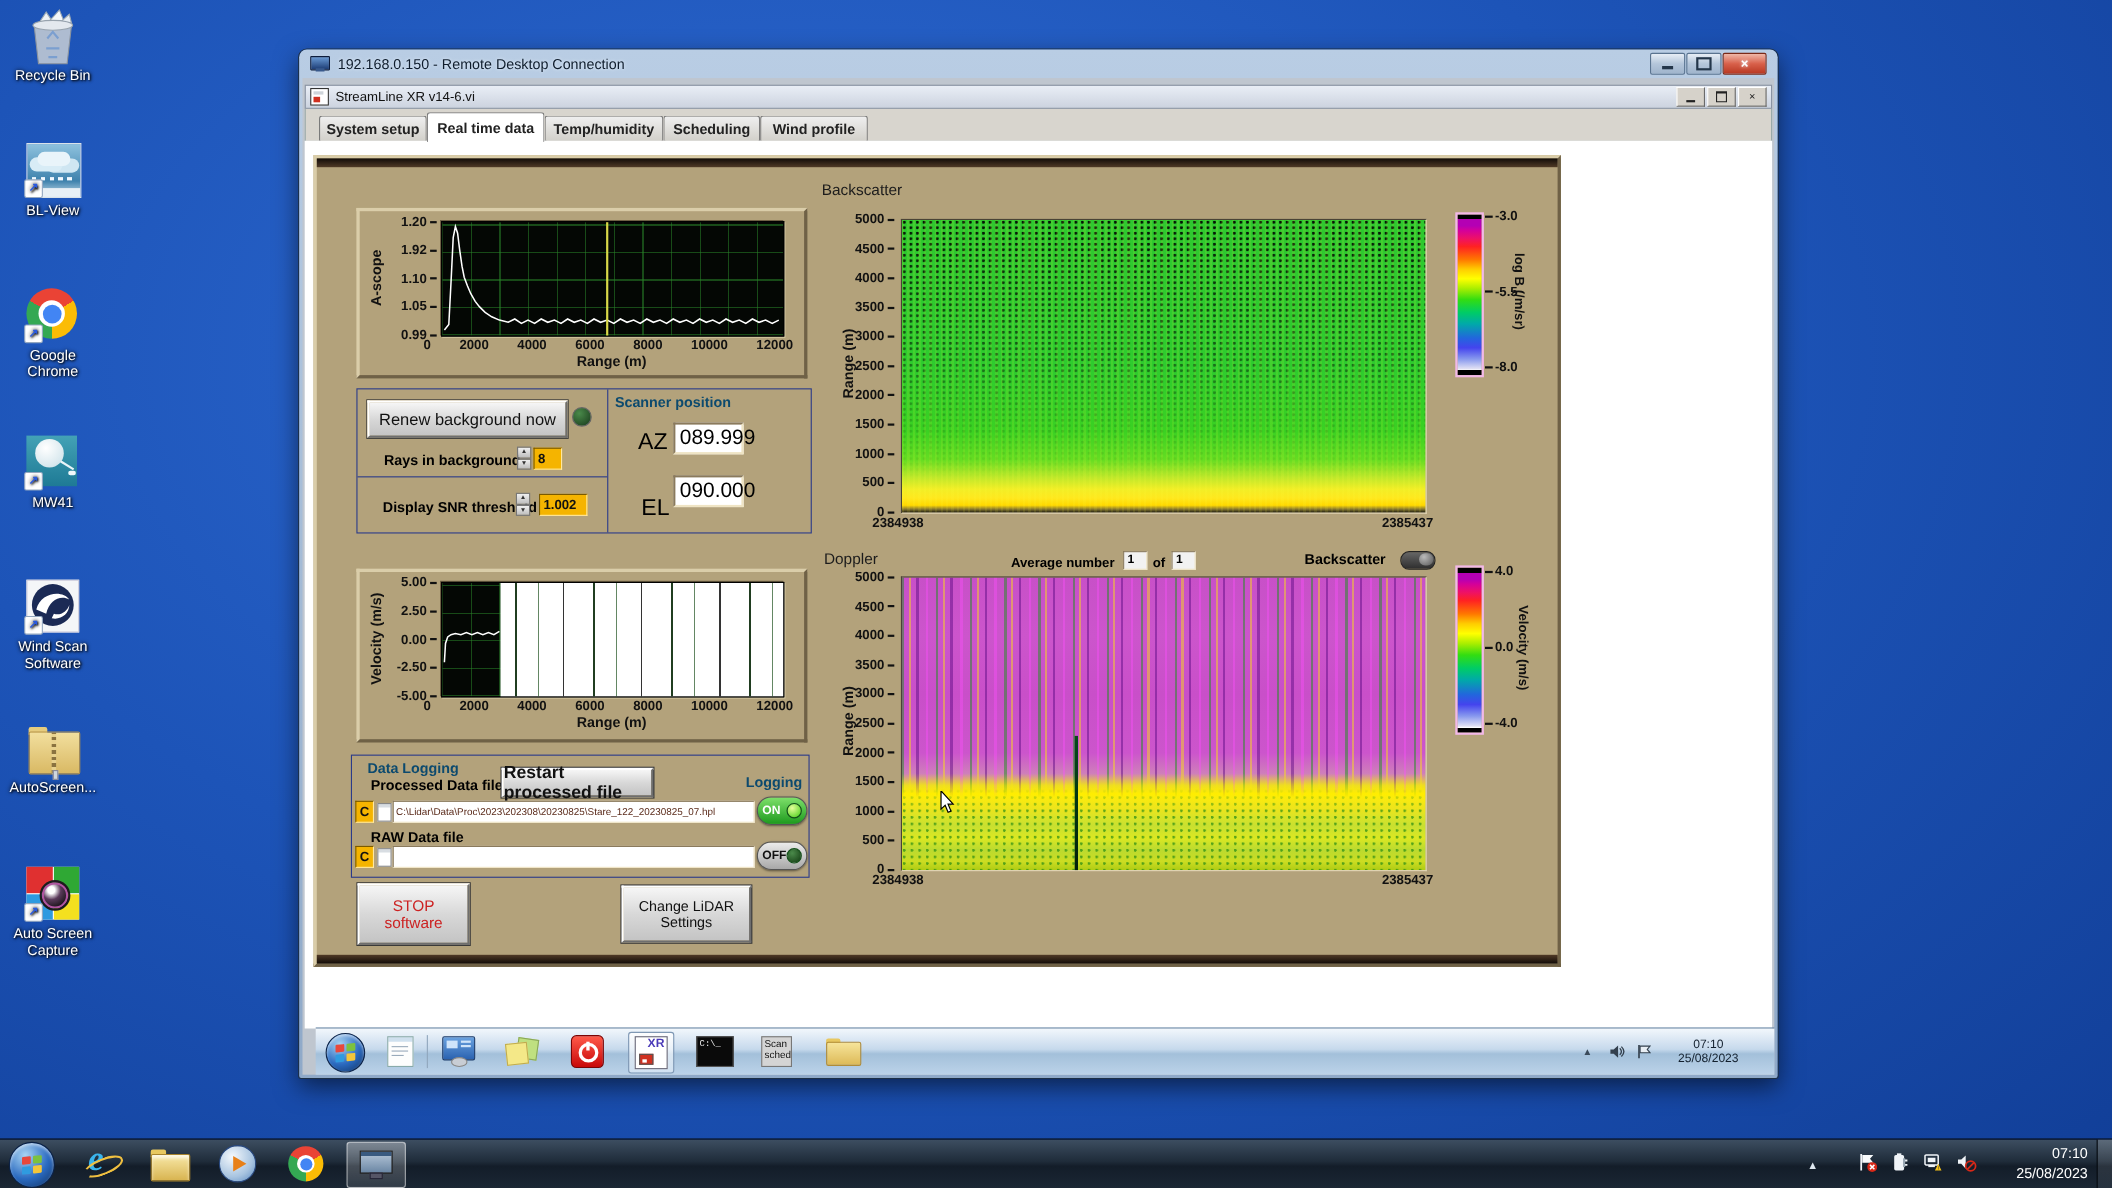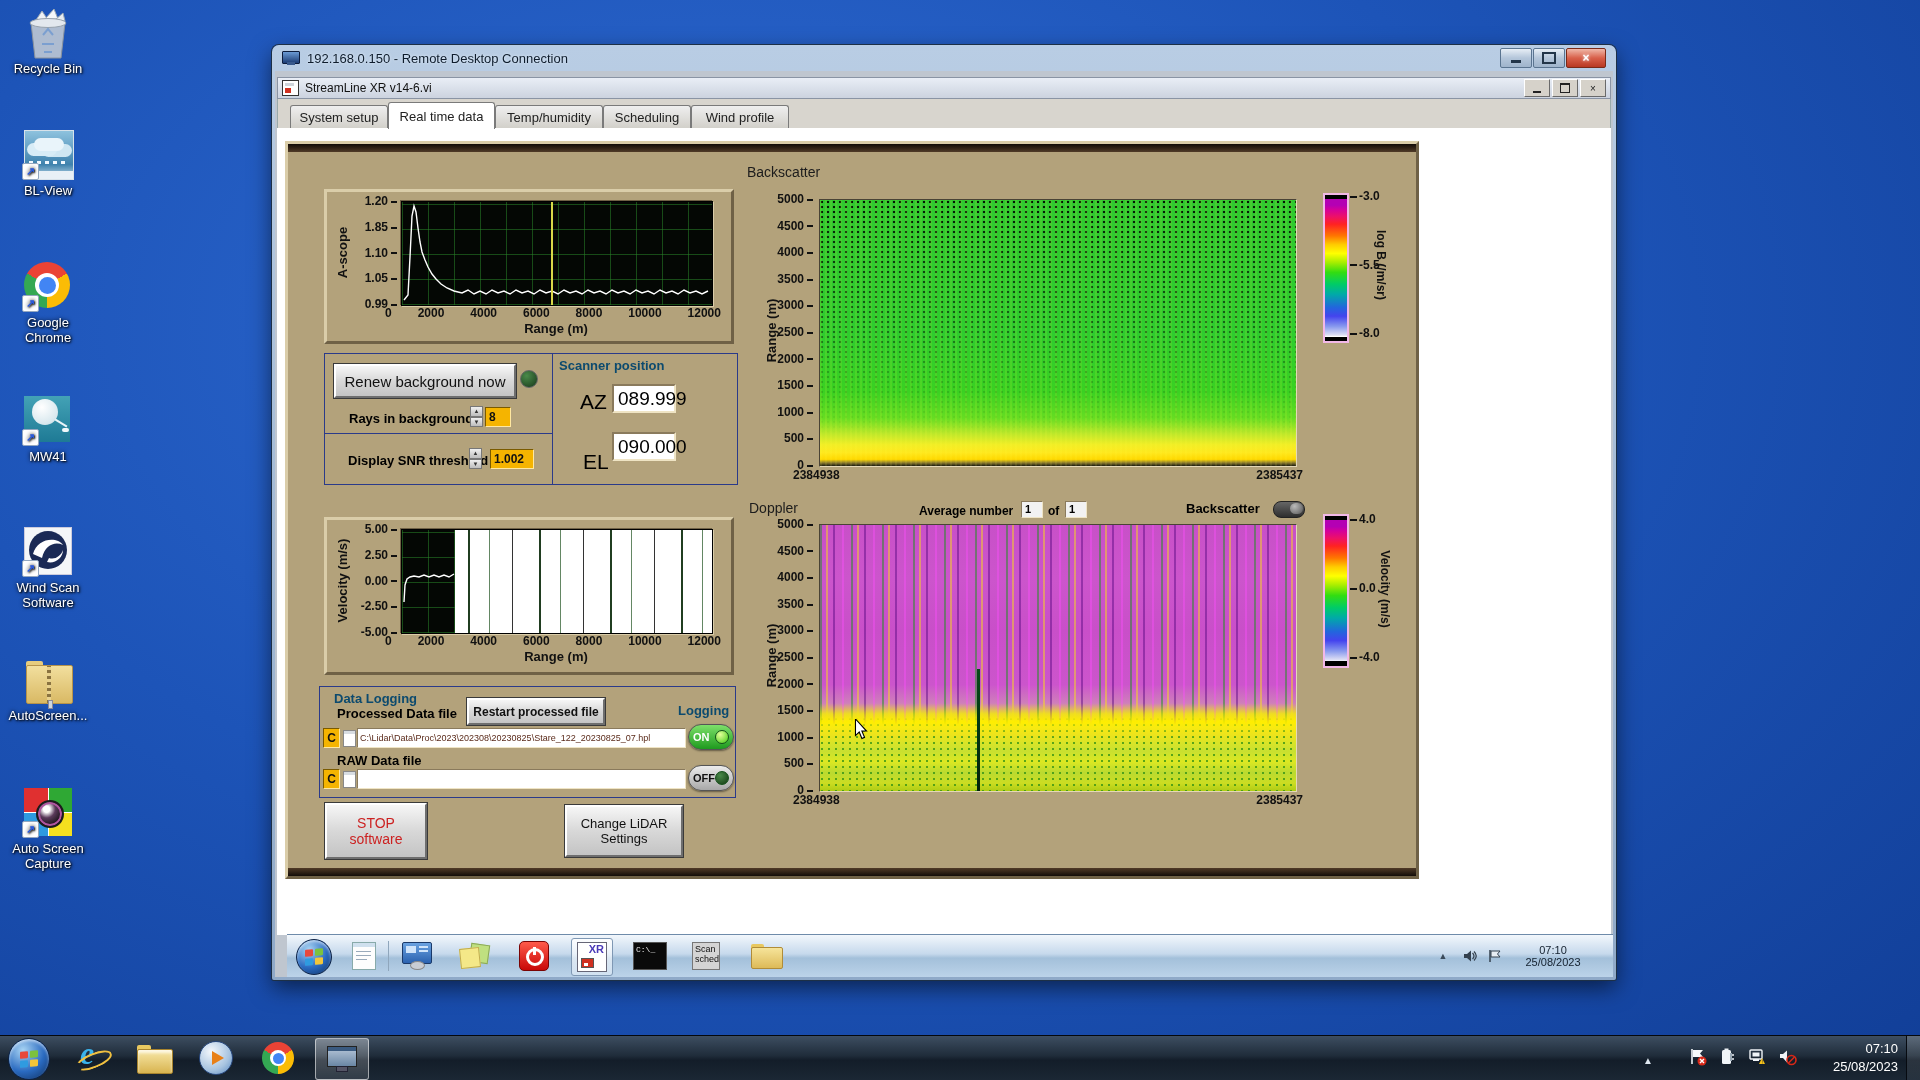--- a/index.html
+++ b/index.html
@@ -19,21 +19,21 @@
        font-size:13px;color:#0e1c2c;text-shadow:0 0 3px #e8f2fc;}
   .winbtn{width:30px;height:18px;border:1px solid #5a7490;border-radius:2px;background:linear-gradient(#e7eef6,#b4c6da 50%,#9fb4cc);
        display:flex;align-items:center;justify-content:center;margin-left:1px;}
   .client{position:absolute;left:3px;top:26px;right:3px;bottom:3px;background:#bfc6cf;}
   .inner-tb{position:absolute;left:2px;top:6px;right:2px;height:22px;background:linear-gradient(#e9eef6,#ccd3df);
        border:1px solid #8a94a4;display:flex;align-items:center;padding:0 4px;font-size:12px;color:#111;box-sizing:border-box;}
   .mini-btn{width:24px;height:16px;background:#d6d2ca;border:1px solid;border-color:#fff #6a6a6a #6a6a6a #fff;
        margin-left:2px;display:flex;align-items:center;justify-content:center;font-size:10px;color:#222;}
   .tabstrip{position:absolute;left:2px;top:28px;right:2px;height:29px;background:#d8d5ce;border-left:1px solid #9aa;border-right:1px solid #9aa;}
   .tab{position:absolute;top:6px;height:22px;background:linear-gradient(#efefef,#d2d0ca);border:1px solid #7a7a7a;border-bottom:none;
-       border-radius:3px 3px 0 0;display:flex;align-items:center;justify-content:center;font-size:13px;font-weight:normal;color:#222;}
+       border-radius:3px 3px 0 0;display:flex;align-items:center;justify-content:center;font-size:13px;font-weight:bold;color:#222;}
   .tab.active{top:3px;height:26px;background:#fff;z-index:2;}
   .vi{position:absolute;left:2px;top:57px;right:2px;bottom:42px;background:#fff;}
   
   .panel{position:absolute;left:8px;top:13px;width:1128px;height:732px;background:#b3a27b;
        border:3px solid;border-color:#dacda9 #6f6146 #6f6146 #dacda9;box-sizing:content-box;}
   .panel .strip{position:absolute;left:0;right:0;height:8px;background:linear-gradient(#0e0a06,#4a3categorie 80%);}
   .strip-top{top:0;background:linear-gradient(#120c08,#503a26)!important;}
   .strip-bot{bottom:0;background:linear-gradient(#503a26,#120c08)!important;}
   .pframe{position:absolute;background:#b3a27b;border:3px solid;border-color:#dacda9 #6f6146 #6f6146 #dacda9;box-sizing:border-box;}
   .plot{position:absolute;background:#040704;border:1px solid #000;
@@ -230,21 +230,21 @@
 
     <div class="vi">
       <div class="panel">
         <div class="strip strip-top"></div>
         <div class="strip strip-bot"></div>
 
         <div class="pframe" style="left:36px;top:45px;width:410px;height:155px">
           <div class="axlabel rot" style="left:-15px;top:53px;width:60px">A-scope</div>
           <div class="tickcol" style="left:26px;top:2px;width:44px;height:117px">
               <span class="tick">1.20</span>
-              <span class="tick">1.85</span>
+              <span class="tick">1.92</span>
               <span class="tick">1.10</span>
               <span class="tick">1.05</span>
               <span class="tick">0.99</span>
             </div>
           <div class="plot" style="left:74px;top:9px;width:310px;height:103px">
             <svg width="310" height="103" viewBox="0 0 310 103" preserveAspectRatio="none" style="position:absolute;inset:0">
               <path d="M2,98 L6,93 L8,55 L10,14 L12,4 L14,10 L16,26 L18,40 L20,50 L23,58 L26,65 L30,72 L34,77 L39,82 L45,86 L52,89 L60,91 L66,88 L72,92 L78,89 L84,92 L90,88 L96,91 L102,89 L108,92 L114,88 L120,91 L126,89 L132,92 L138,88 L144,91 L150,89 L156,92 L162,88 L168,91 L174,89 L180,92 L186,88 L192,91 L198,89 L204,92 L210,88 L216,91 L222,89 L228,92 L234,88 L240,91 L246,89 L252,92 L258,88 L264,91 L270,89 L276,92 L282,88 L288,91 L294,89 L300,92 L306,89" fill="none" stroke="#fff" stroke-width="1.4"></path>
             </svg>
             <div style="position:absolute;left:149px;top:0;width:2px;height:100%;background:#d8d848"></div>
           </div>
@@ -310,21 +310,21 @@
               <span class="tick">8000</span>
               <span class="tick">10000</span>
               <span class="tick">12000</span>
             </div>
           <div class="axlabel" style="left:74px;top:129px;width:310px">Range (m)</div>
         </div>
 
         <div class="bluebox" style="left:31px;top:542px;width:415px;height:110px">
           <div class="bluetxt" style="position:absolute;left:14px;top:4px;font-size:13px">Data Logging</div>
           <div style="position:absolute;left:17px;top:19px;font-size:13px;font-weight:bold">Processed Data file</div>
-          <div class="btn3d" style="left:147px;top:11px;width:134px;height:23px;font-size:12px;font-weight:bold">
+          <div class="btn3d" style="left:136px;top:11px;width:134px;height:23px;font-size:16px;font-weight:bold">
             <span>Restart processed file</span>
           </div>
           <div class="bluetxt" style="position:absolute;left:358px;top:16px;font-size:13px">Logging</div>
 
           <div class="orangefield" style="left:3px;top:41px;width:17px;height:20px;text-align:center">C</div>
           <div style="position:absolute;left:23px;top:43px;width:11px;height:15px;background:#fff;border:1px solid #888;box-shadow:inset 0 3px 0 #d8dde2"></div>
           <div class="whitefield" style="left:37px;top:41px;width:329px;height:20px;border-width:1px;font-size:9px;color:#5a2a1a;padding:4px 2px;white-space:nowrap;overflow:hidden">C:\Lidar\Data\Proc\2023\202308\20230825\Stare_122_20230825_07.hpl</div>
           <div class="logtog" style="left:368px;top:37px;background:linear-gradient(#7de06a,#1e9a1e);color:#fff">
             <span>ON</span>
             <span class="lens" style="background:radial-gradient(circle at 35% 30%,#e4ff9a,#3ecb12)"></span>

